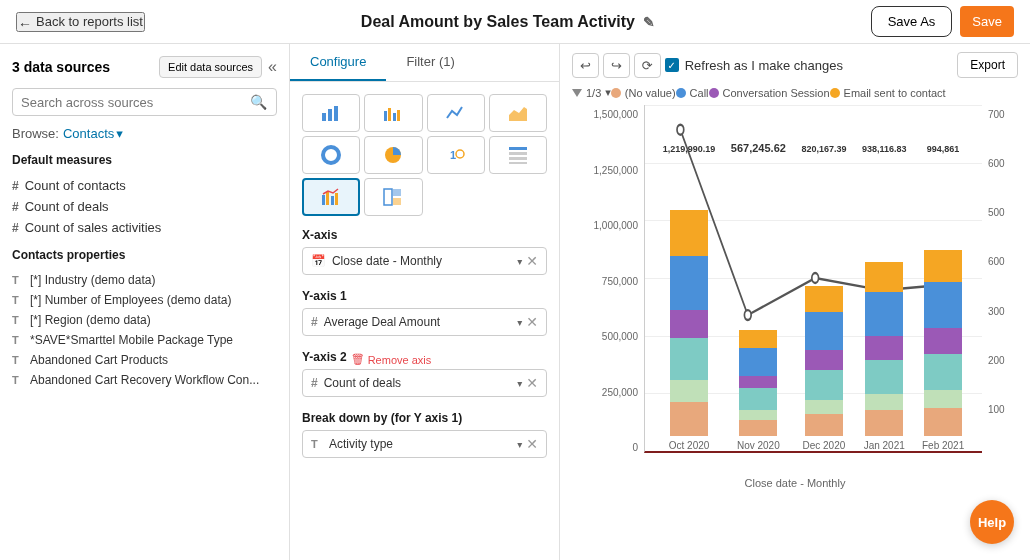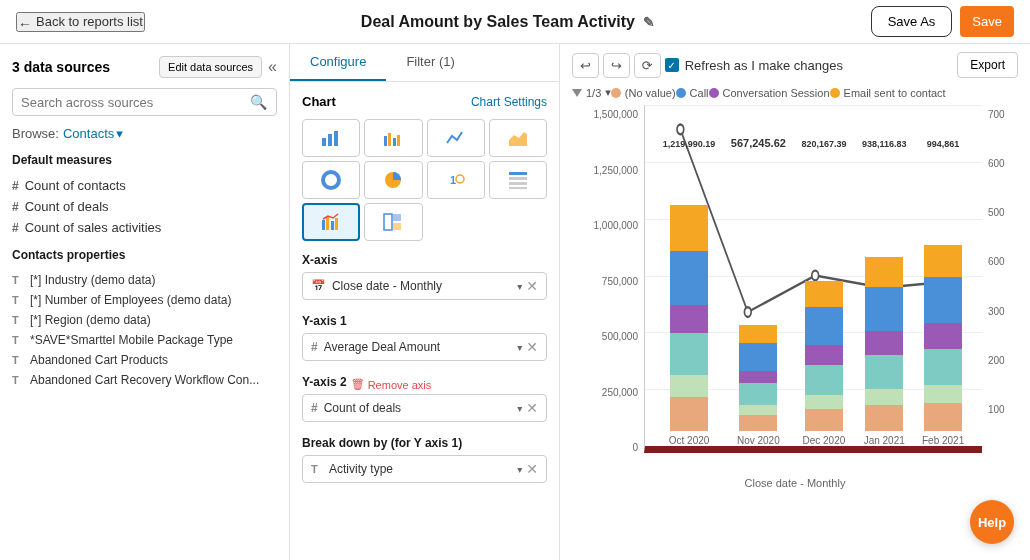--- a/index.html
+++ b/index.html
@@ -161,24 +161,20 @@
       </div>
     </div>
   </div>
 
   <div class="middle">
     <div class="tabs">
       <div class="tab active">Configure</div>
       <div class="tab">Filter (1)</div>
     </div>
     <div class="middle-content">
-      <div class="chart-header">
-        <span class="chart-label">Chart</span>
-        <span class="chart-settings-link">Chart Settings</span>
-      </div>
 
       <div class="chart-grid">
 
         <button class="chart-icon-btn">
           <svg viewBox="0 0 20 20">
               <rect x="1" y="10" width="4" height="8" fill="#4a90d9"></rect>
               <rect x="7" y="6" width="4" height="12" fill="#4a90d9"></rect>
               <rect x="13" y="3" width="4" height="15" fill="#4a90d9"></rect>
             </svg>
         </button>
@@ -347,21 +343,21 @@
       <div style="display:flex;flex-direction:column;justify-content:space-between;align-items:flex-end;padding-right:6px;padding-bottom:22px;padding-top:4px;font-size:10px;color:#666;width:72px;flex-shrink:0;">
         <span>1,500,000</span>
         <span>1,250,000</span>
         <span>1,000,000</span>
         <span>750,000</span>
         <span>500,000</span>
         <span>250,000</span>
         <span>0</span>
       </div>
 
-      <div style="flex:1;position:relative;border-left:1px solid #ccc;border-bottom:7px solid #7f1d1d;margin-bottom:22px;">
+      <div style="flex:1;position:relative;border-left:1px solid #ccc;border-bottom:2px solid #7f1d1d;margin-bottom:22px;">
 
         <div style="position:absolute;left:0;right:0;top:0;border-top:1px solid #eee;"></div>
         <div style="position:absolute;left:0;right:0;top:16.7%;border-top:1px solid #eee;"></div>
         <div style="position:absolute;left:0;right:0;top:33.3%;border-top:1px solid #eee;"></div>
         <div style="position:absolute;left:0;right:0;top:50%;border-top:1px solid #eee;"></div>
         <div style="position:absolute;left:0;right:0;top:66.7%;border-top:1px solid #eee;"></div>
         <div style="position:absolute;left:0;right:0;top:83.3%;border-top:1px solid #eee;"></div>
 
         <div style="display:flex;align-items:flex-end;justify-content:space-around;height:100%;padding:0 10px;position:relative;z-index:1;">
 

